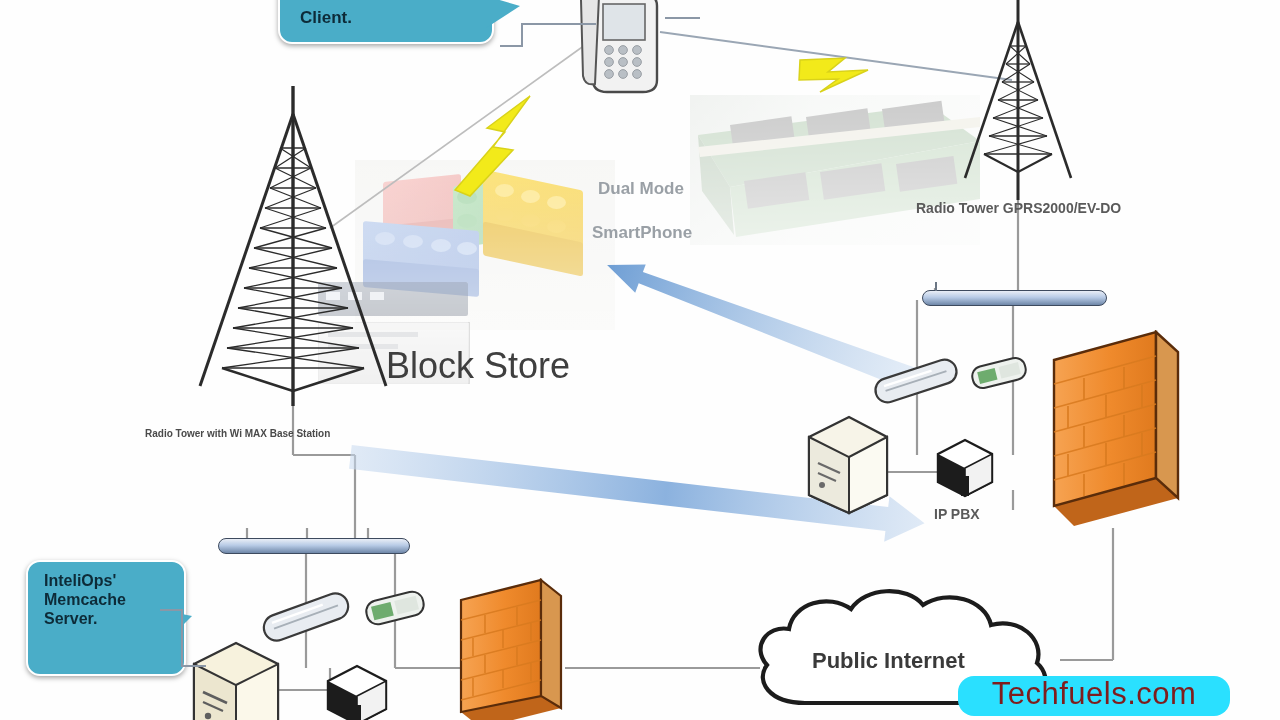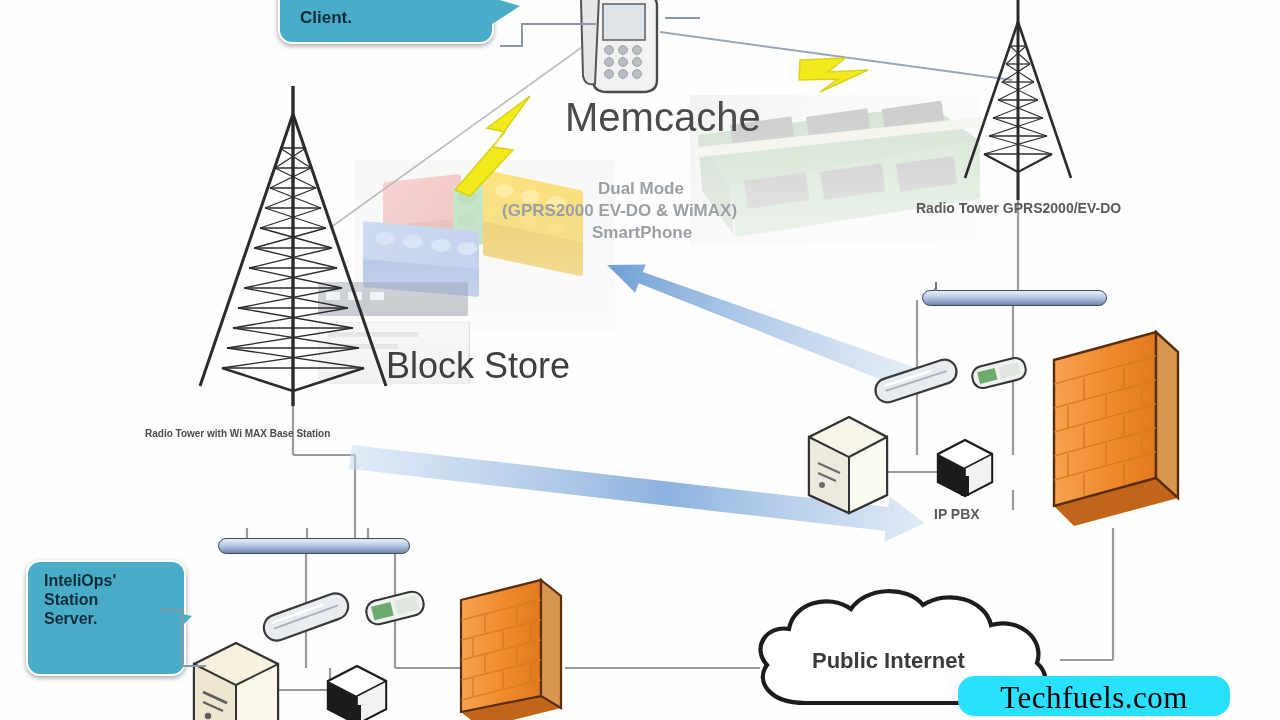--- a/index.html
+++ b/index.html
@@ -23,22 +23,22 @@
   
   .lbl{position:absolute;color:#4d4d4d;font-weight:bold;white-space:nowrap;}
   .lbl-faint{color:#9aa0a6;font-weight:bold;margin-top:40px;}
   .bigtext{position:absolute;color:#4a4a4a;white-space:nowrap;}
 
   
   svg.layer{position:absolute;left:0;top:0;width:1280px;height:720px;overflow:visible;}
 
   
   .watermark{position:absolute;background:#2ae0ff;border-radius:16px;
-             display:flex;align-items:flex-end;justify-content:center;
-             font-family:Liberation Serif, serif;color:#000000;
+             display:flex;align-items:flex-start;justify-content:center;
+             font-family:Liberation Sans, sans-serif;color:#7f1d1d;
              font-size:31px;letter-spacing:.5px;}
 </style>
 </head>
 <body>
 
 <div id="stage">
 
   <div class="photo" style="left:690px;top:95px;width:290px;height:150px;overflow:hidden;opacity:.5;">
     <div style="position:absolute;inset:0;background:
         linear-gradient(100deg,#cfd7cf 0%,#e9eee9 40%,#f5f7f5 100%);"></div>
@@ -429,43 +429,41 @@
              C24,118 10,96 22,80
              C6,62 22,40 44,44
              C48,18 84,8 106,24
              C120,2 162,0 178,20
              C202,4 240,14 246,40
              C274,32 300,54 292,78
              C310,94 298,120 268,118 Z" fill="#ffffff" stroke="#1c1c1c" stroke-width="4.2"></path>
   </svg>
   <div class="lbl" style="left:812px;top:648px;font-size:22px;color:#3a3a3a;">Public Internet</div>
 
-  <div class="bigtext" style="left:565px;top:95px;font-size:40px;color:#4a4a4a;">Memcache</div>
   <div class="bigtext" style="left:386px;top:345px;font-size:36px;color:#3f3f3f;">Block Store</div>
 
   <div class="lbl lbl-faint" style="left:598px;top:139px;font-size:17px;">Dual Mode</div>
-  <div class="lbl lbl-faint" style="left:502px;top:161px;font-size:17px;">(GPRS2000 EV-DO &amp; WiMAX)</div>
   <div class="lbl lbl-faint" style="left:592px;top:183px;font-size:17px;">SmartPhone</div>
 
   <div class="lbl" style="left:868px;top:200px;font-size:14px;color:#5a5a5a;margin-left:48px;">Radio Tower GPRS2000/EV-DO</div>
   <div class="lbl" style="left:130px;top:428px;font-size:10px;color:#4a4a4a;margin-left:15px;">Radio Tower with Wi MAX Base Station</div>
   <div class="lbl" style="left:934px;top:506px;font-size:14px;color:#5a5a5a;">IP PBX</div>
 
   <div class="bubble abs" style="left:278px;top:-42px;width:212px;height:82px;">
     <div style="position:absolute;left:20px;top:48px;font-size:17px;">Client.</div>
     <div class="tail" style="left:206px;top:36px;border-left:34px solid #4aadc8;
                 border-top:10px solid transparent;border-bottom:22px solid transparent;"></div>
   </div>
   <svg class="abs" style="left:500px;top:18px;width:110px;height:40px;">
     <polyline points="0,28 22,28 22,6 96,6" fill="none" stroke="#8b97a6" stroke-width="2"></polyline>
   </svg>
 
   <div class="bubble abs" style="left:26px;top:560px;width:140px;height:102px;padding:10px 0 0 16px;">
     <div style="font-size:16px;">InteliOps'</div>
-    <div style="font-size:16px;">Station</div>
+    <div style="font-size:16px;">Memcache</div>
     <div style="font-size:16px;">Server.</div>
     <div class="tail" style="left:134px;top:48px;border-left:30px solid #4aadc8;
                 border-top:6px solid transparent;border-bottom:30px solid transparent;"></div>
   </div>
   <svg class="abs" style="left:160px;top:600px;width:70px;height:80px;">
     <polyline points="0,10 22,10 22,66 46,66" fill="none" stroke="#8b97a6" stroke-width="2"></polyline>
   </svg>
 
   <div class="watermark" style="left:958px;top:676px;width:272px;height:40px;">
     <span>Techfuels.com</span>

